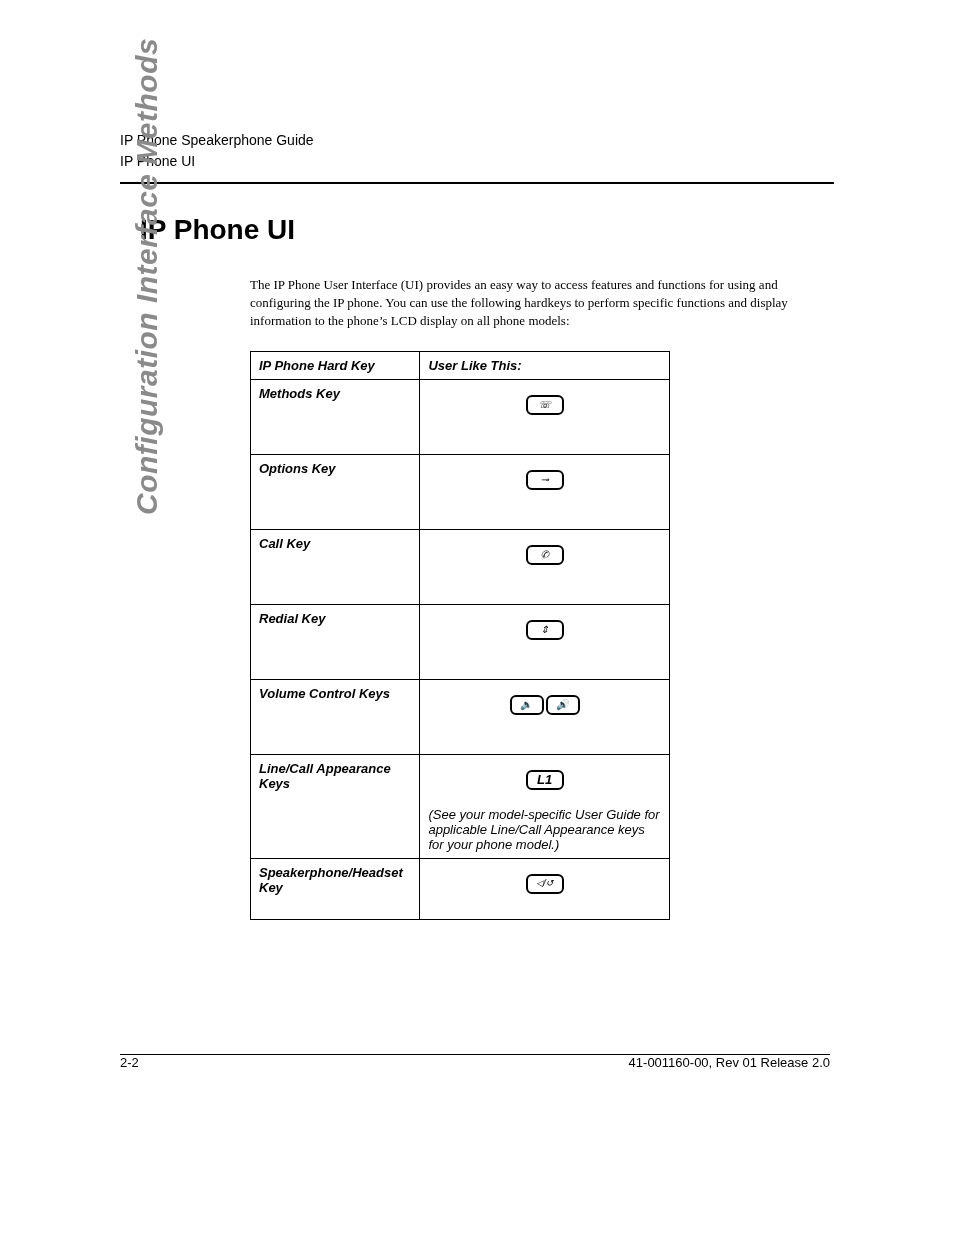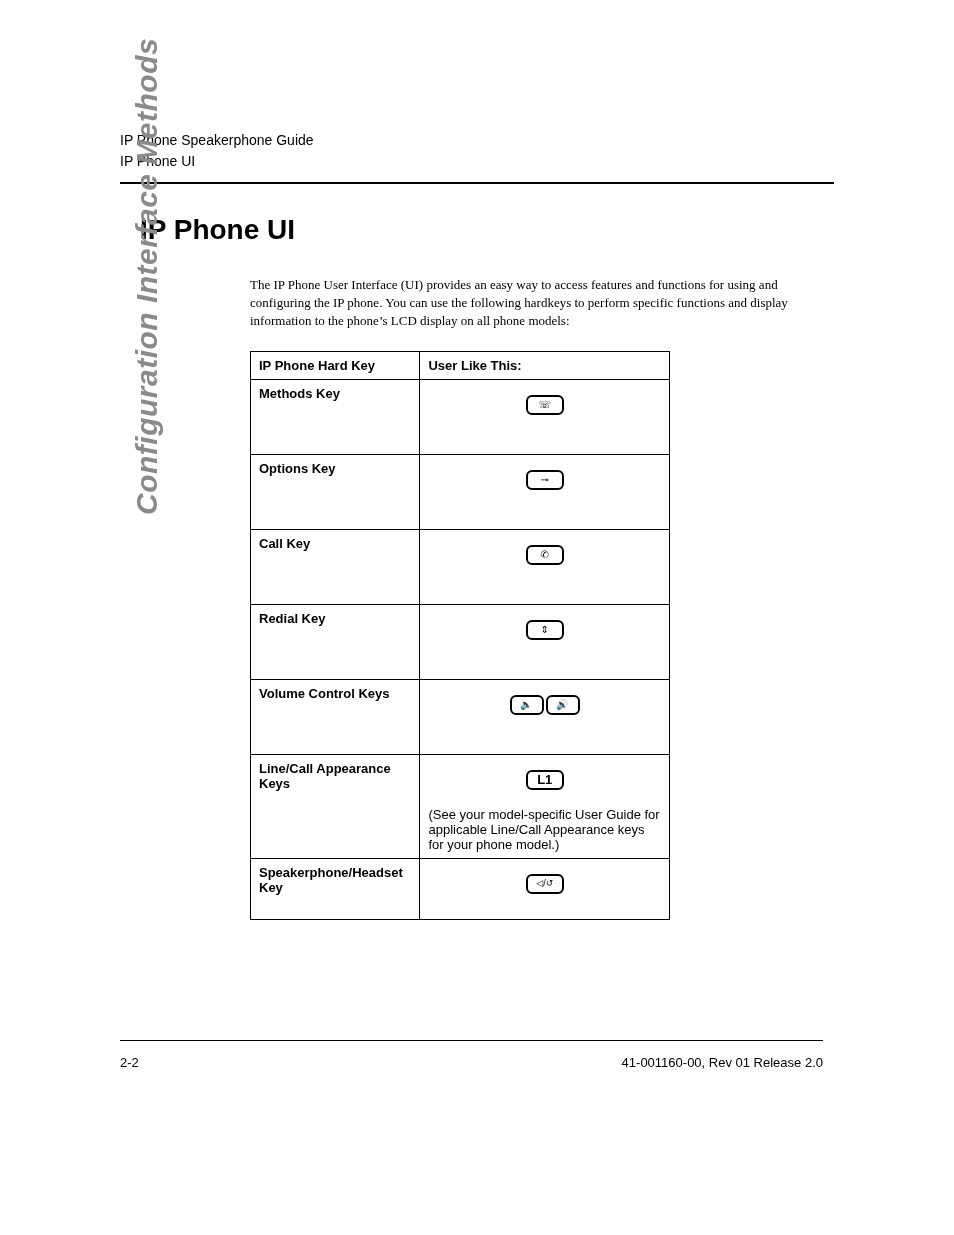--- a/index.html
+++ b/index.html
@@ -50,20 +50,21 @@
     margin-left: 130px;
     margin-right: 0;
     margin-bottom: 20px;
   }
   table.keys {
     border-collapse: collapse;
     margin-left: 130px;
     width: 420px;
     font-family: Arial, Helvetica, sans-serif;
     font-size: 13px;
+    font-style: italic;
   }
   table.keys th, table.keys td {
     border: 1px solid #000;
     padding: 6px 8px;
     vertical-align: top;
     text-align: left;
   }
   table.keys th {
     font-weight: bold;
   }
@@ -110,24 +111,24 @@
     font-size: 13px;
     font-weight: bold;
   }
   .key-pair {
     display: inline-flex;
     gap: 2px;
   }
   .footer {
     position: absolute;
     left: 120px;
-    right: 131px;
+    right: 124px;
     bottom: 165px;
     border-top: 1px solid #000;
-    padding-top: 14px;
+    padding-top: 0;
     font-family: Arial, Helvetica, sans-serif;
     font-size: 13px;
     display: flex;
     justify-content: space-between;
   }
 </style>
 </head>
 <body>
 
 <div class="page">

